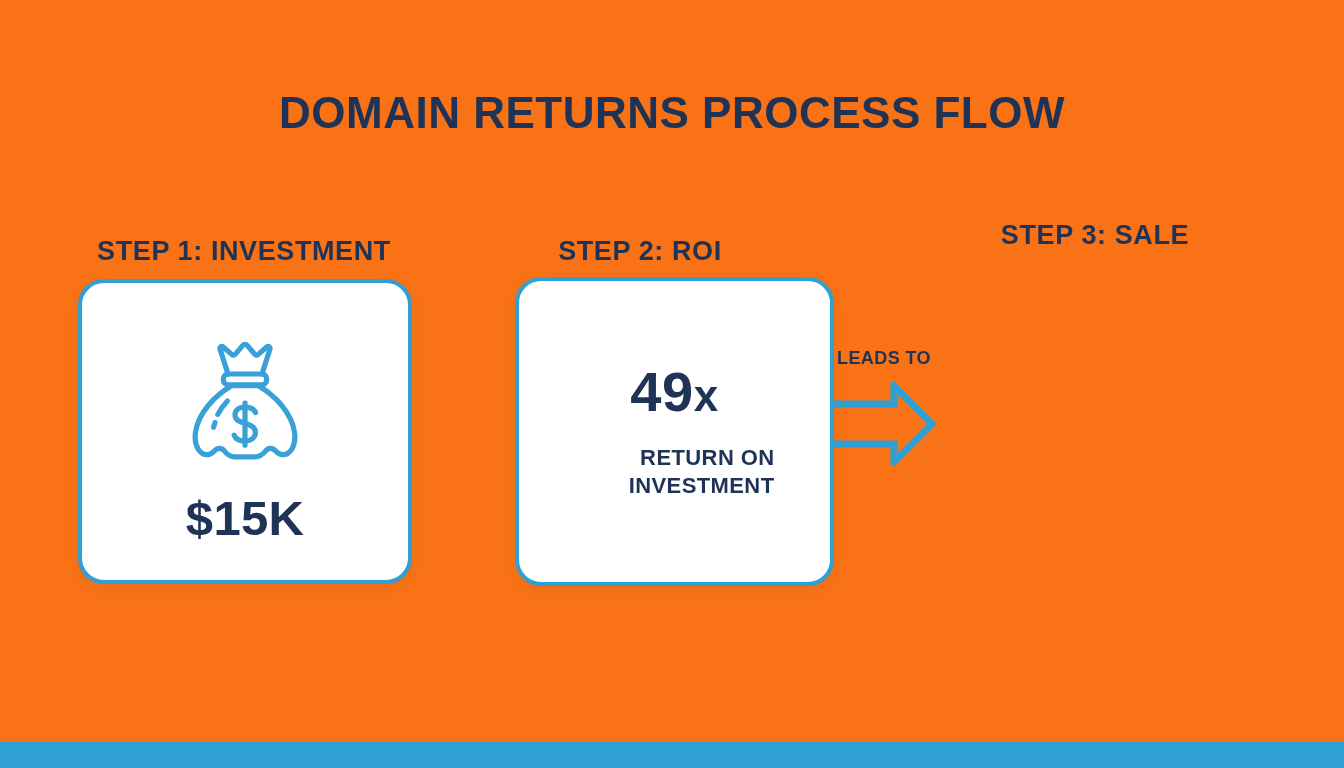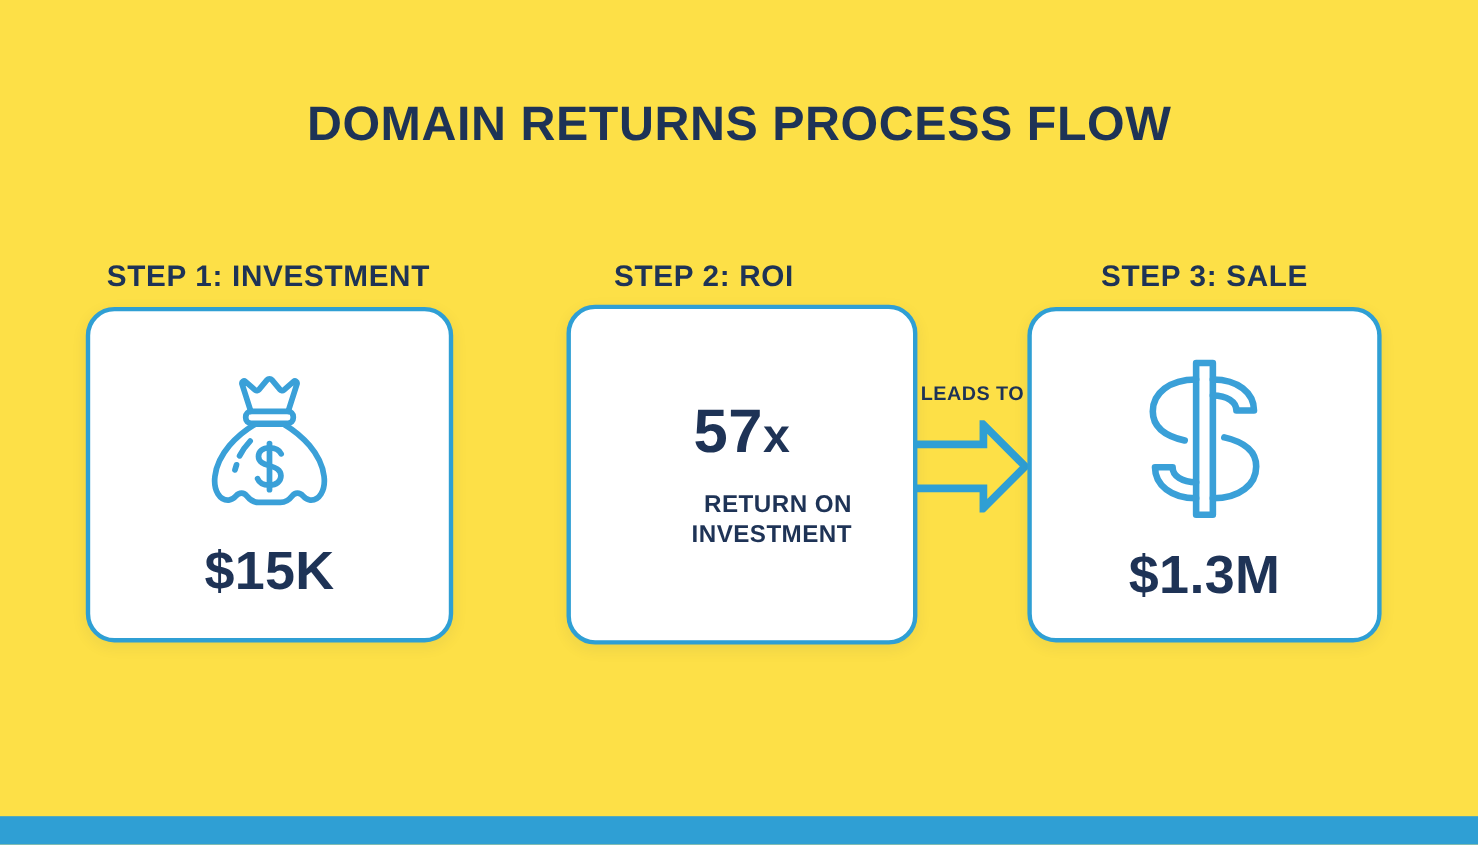--- a/index.html
+++ b/index.html
@@ -14,21 +14,21 @@
     font-family: "Liberation Sans", sans-serif;
     background: #fcfdfe;
     position: relative;
   }
 
   .canvas {
     position: absolute;
     inset: 0;
     width: 1344px;
     height: 768px;
-    background: #fde047;
+    background: #f97316;
   }
 
   
   .page-title {
     position: absolute;
     top: 88px;
     left: 0;
     width: 1344px;
     text-align: center;
     font-size: 44px;
@@ -46,21 +46,21 @@
     font-weight: 700;
     letter-spacing: 0.6px;
     color: #1e3356;
     text-transform: uppercase;
     text-align: center;
     white-space: nowrap;
     transform: translateX(-50%);
   }
   .step-label.s1 { left: 244px; top: 236px; }
   .step-label.s2 { left: 640px; top: 236px; }
-  .step-label.s3 { left: 1095px; top: 236px; }
+  .step-label.s3 { left: 1095px; top: 220px; }
 
   
   .card {
     position: absolute;
     background: #ffffff;
     border: 4px solid #2f9fd4;
     border-radius: 26px;
     box-shadow: 0 4px 14px rgba(30, 51, 86, 0.07);
     display: flex;
     flex-direction: column;
@@ -165,44 +165,32 @@
       </svg>
     </span>
     <span class="card-value">$15K</span>
   </div>
 
 
   <div class="step-label s2">STEP 2: ROI</div>
 
   <div class="card c2">
     <div class="card-metric">
-      <span>57</span><span class="unit">x</span>
+      <span>49</span><span class="unit">x</span>
     </div>
     <div class="card-caption">RETURN ON INVESTMENT</div>
   </div>
 
   <div class="connector k2">
     <span class="connector-label">LEADS TO</span>
     <span class="connector-arrow">
       <svg width="104" height="84" viewBox="0 0 104 84" fill="none" stroke="#2f9fd4" stroke-width="7" stroke-linecap="square" stroke-linejoin="miter">
         <path d="M2 22 L62 22 L62 4 L100 42 L62 80 L62 62 L2 62"></path>
       </svg>
     </span>
   </div>
 
   <div class="step-label s3">STEP 3: SALE</div>
 
-  <div class="card c3">
-    <span class="card-icon dollar">
-      <svg width="120" height="146" viewBox="0 0 60 73" fill="none" stroke="#3aa0d8" stroke-width="3" stroke-linecap="round" stroke-linejoin="round">
-        <path d="M26.2 2 L33.8 2 L33.8 71 L26.2 71 Z"></path>
-        <path d="M26.2 9.5 C14 9.5 6.5 15.8 6.5 24 C6.5 31.2 12.2 35.2 21 37.2"></path>
-        <path d="M33.8 9.5 C45.2 9.5 52.5 15.6 52.5 23.6 L44.5 23.6 C44.5 19.6 40.2 16.8 33.8 16.8"></path>
-        <path d="M33.8 63.5 C46 63.5 53.5 57.2 53.5 49 C53.5 41.8 47.8 37.8 39 35.8"></path>
-        <path d="M26.2 63.5 C14.8 63.5 7.5 57.4 7.5 49.4 L15.5 49.4 C15.5 53.4 19.8 56.2 26.2 56.2"></path>
-      </svg>
-    </span>
-    <span class="card-value">$1.3M</span>
-  </div>
 
   <div class="bottom-bar"></div>
 
 </div>
 
 </body></html>

